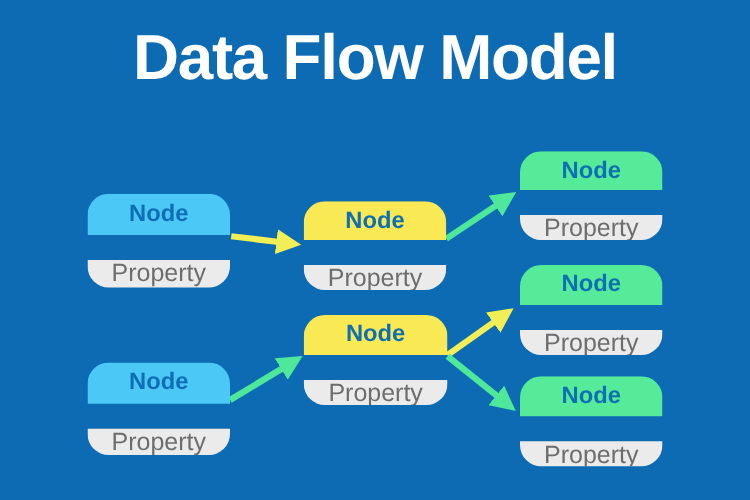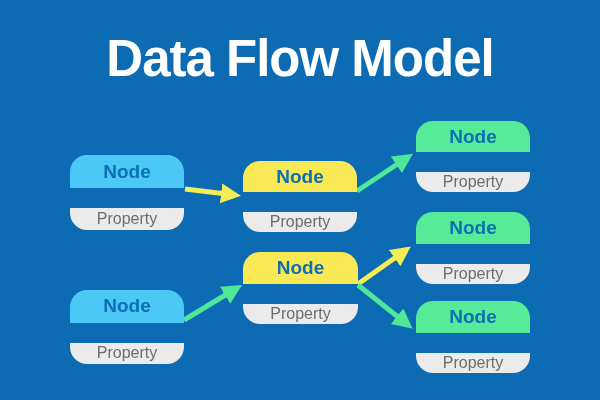--- a/index.html
+++ b/index.html
@@ -6,21 +6,21 @@
   #stage {
     position: relative;
     width: 600px;
     height: 400px;
     background: var(--background, #0c6bb3);
     overflow: hidden;
     font-family: "Liberation Sans", sans-serif;
   }
   .title {
     position: absolute;
-    top: 29px;
+    top: 16px;
     left: 0;
     width: 100%;
     text-align: center;
     font-size: 51px;
     font-weight: bold;
     letter-spacing: -1px;
     color: var(--title-text, #ffffff);
   }
   .node {
     position: absolute;
@@ -38,21 +38,21 @@
     font-weight: bold;
     font-size: 19px;
     color: var(--node-label-text, #0e6fb4);
   }
   .node-body {
     flex: 1 1 auto;
     background: var(--node-body-bg, #ebebeb);
     display: flex;
     align-items: center;
     justify-content: center;
-    font-size: 16px;
+    font-size: 20px;
     color: var(--property-label-text, #6d6d6d);
   }
   .node-blue   .node-header { background: var(--header-blue, #4bc8f5); }
   .node-yellow .node-header { background: var(--header-yellow, #f9e954); }
   .node-green  .node-header { background: var(--header-green, #55eb99); }
   #edges {
     position: absolute;
     top: 0; left: 0;
     pointer-events: none;
   }

